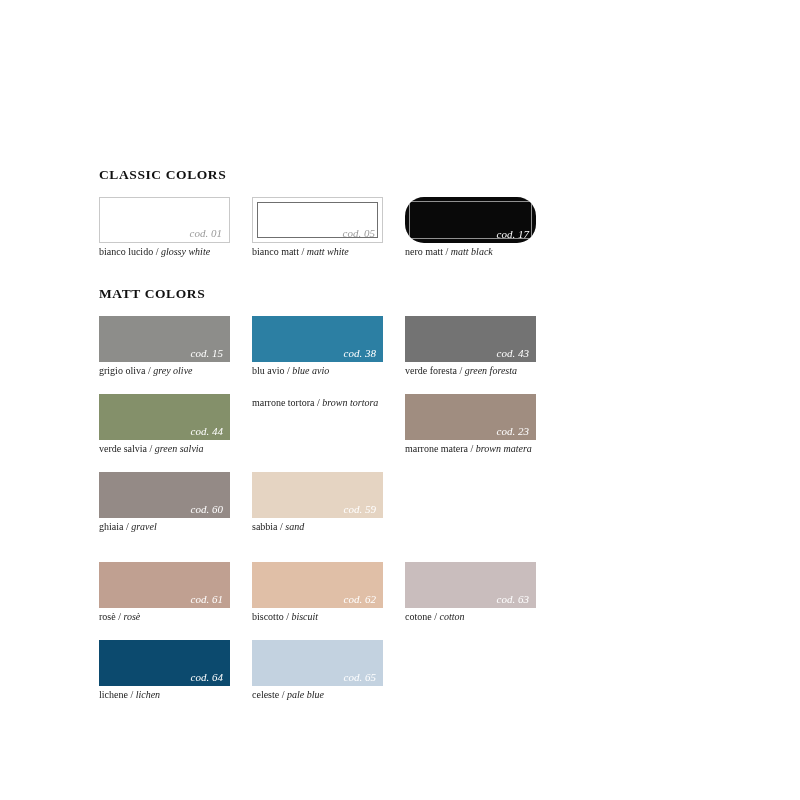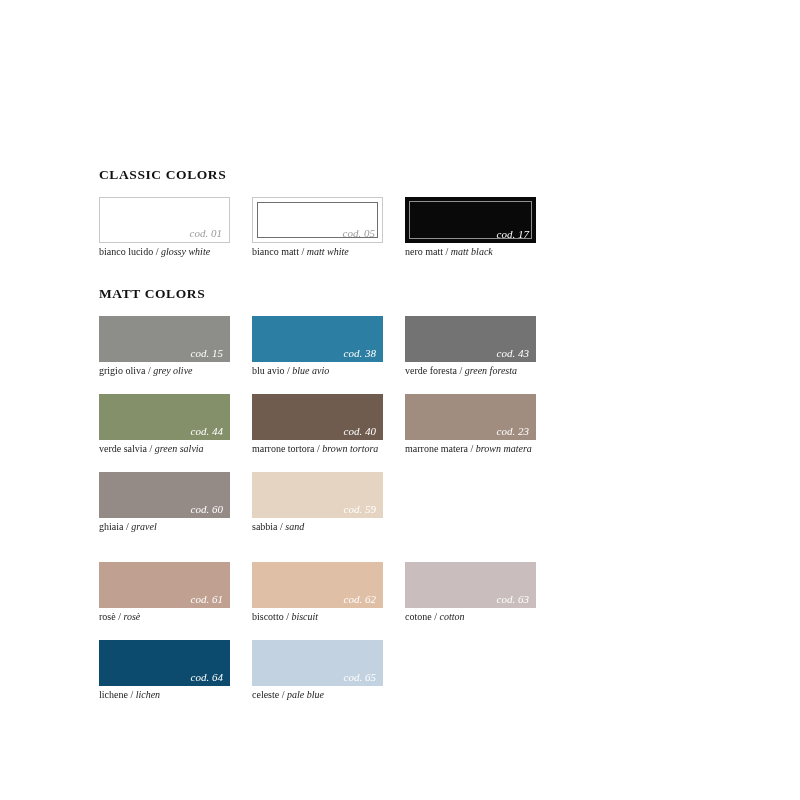--- a/index.html
+++ b/index.html
@@ -125,21 +125,21 @@
             <div class="swatch-caption"><span>bianco lucido</span><span> / </span><span class="it">glossy white</span></div>
           </div>
           <div class="swatch-cell">
             <div class="swatch-box bordered" style="background: rgb(255, 255, 255);">
               <div class="swatch-inner-line dark"></div>
               <div class="swatch-code" style="color: rgb(154, 154, 154);">cod. 05</div>
             </div>
             <div class="swatch-caption"><span>bianco matt</span><span> / </span><span class="it">matt white</span></div>
           </div>
           <div class="swatch-cell">
-            <div class="swatch-box" style="background: rgb(9, 9, 9);">
+            <div class="swatch-box" style="background: rgb(9, 9, 9); border-radius: 19px;">
               <div class="swatch-inner-line"></div>
               <div class="swatch-code" style="color: rgb(255, 255, 255);">cod. 17</div>
             </div>
             <div class="swatch-caption"><span>nero matt</span><span> / </span><span class="it">matt black</span></div>
           </div>
         </div>
       </div>
       <div class="section">
         <h2 class="section-title">MATT COLORS</h2>
         <div class="swatch-grid">
@@ -161,23 +161,20 @@
             </div>
             <div class="swatch-caption"><span>verde foresta</span><span> / </span><span class="it">green foresta</span></div>
           </div>
           <div class="swatch-cell">
             <div class="swatch-box" style="background: rgb(132, 144, 106);">
               <div class="swatch-code" style="color: rgb(255, 255, 255);">cod. 44</div>
             </div>
             <div class="swatch-caption"><span>verde salvia</span><span> / </span><span class="it">green salvia</span></div>
           </div>
           <div class="swatch-cell">
-            <div class="swatch-box" style="background: rgb(111, 92, 78);">
-              <div class="swatch-code" style="color: rgb(255, 255, 255);">cod. 40</div>
-            </div>
             <div class="swatch-caption"><span>marrone tortora</span><span> / </span><span class="it">brown tortora</span></div>
           </div>
           <div class="swatch-cell">
             <div class="swatch-box" style="background: rgb(160, 141, 128);">
               <div class="swatch-code" style="color: rgb(255, 255, 255);">cod. 23</div>
             </div>
             <div class="swatch-caption"><span>marrone matera</span><span> / </span><span class="it">brown matera</span></div>
           </div>
           <div class="swatch-cell">
             <div class="swatch-box" style="background: rgb(148, 138, 134);">

